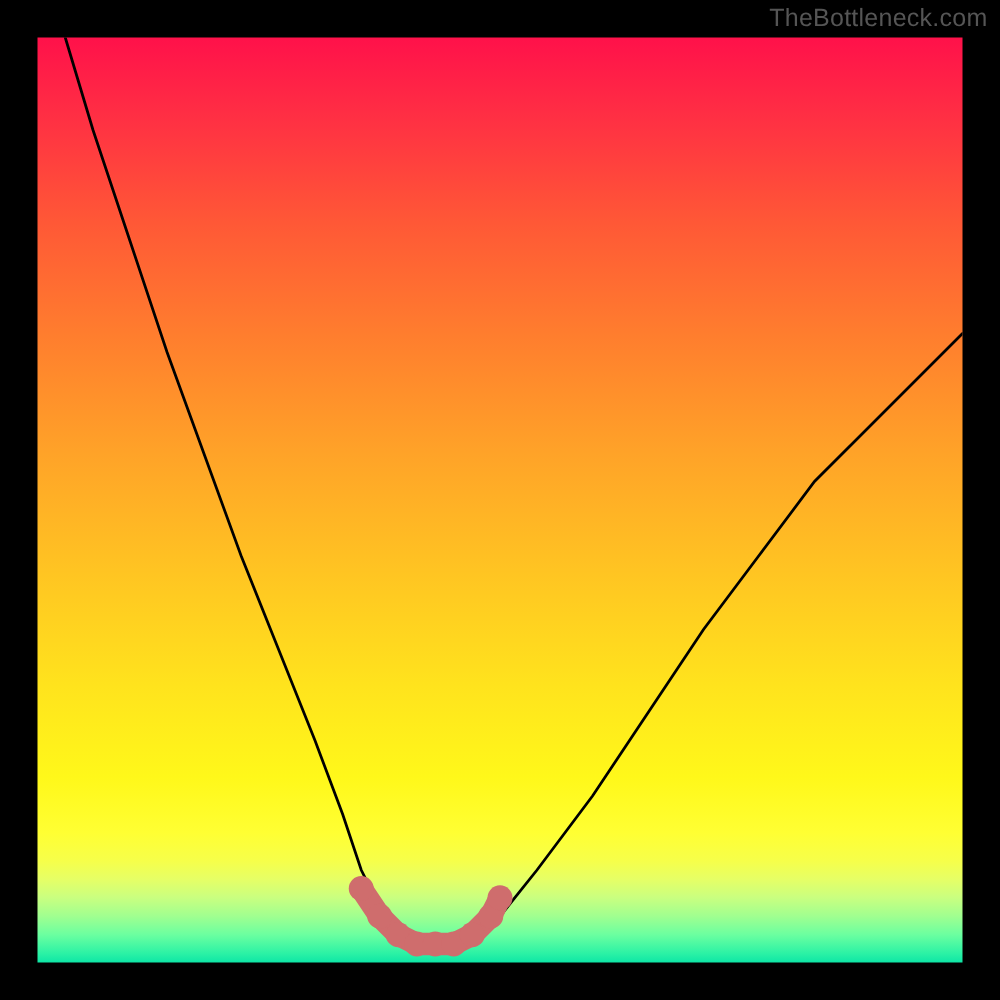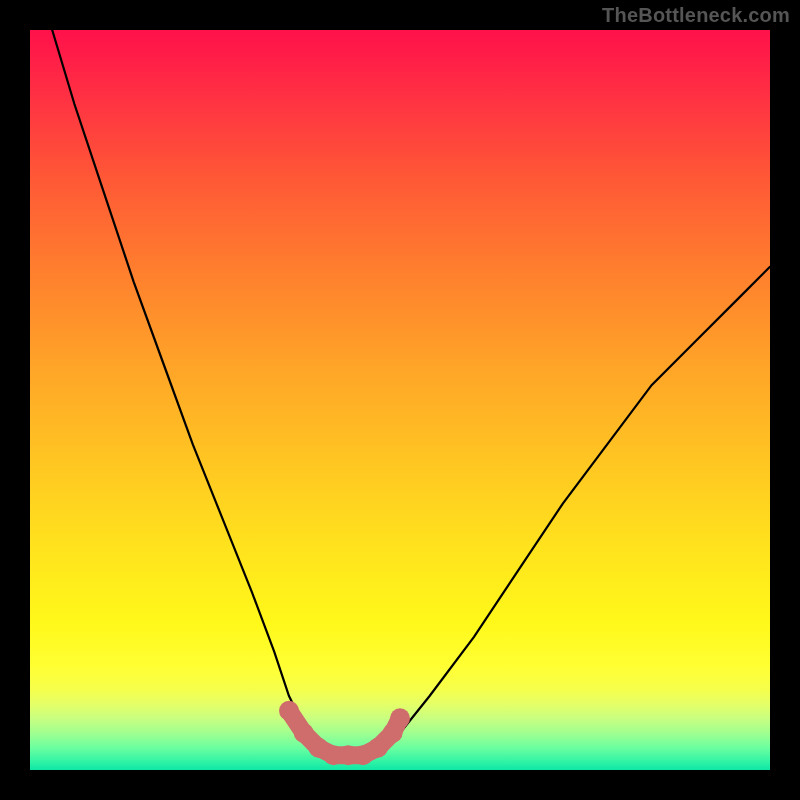--- a/index.html
+++ b/index.html
@@ -10,21 +10,21 @@
     font-family: Arial, Helvetica, sans-serif;
     position: relative;
     overflow: hidden;
   }
   .watermark {
     position: absolute;
     top: 4px;
     right: 10px;
     color: #555;
     font-size: 20px;
-    font-weight: 700;
+    font-weight: 400;
     z-index: 10;
     letter-spacing: 0.2px;
   }
   .plot-frame {
     position: absolute;
     left: 30px;
     top: 30px;
     width: 740px;
     height: 740px;
     background: #000;

